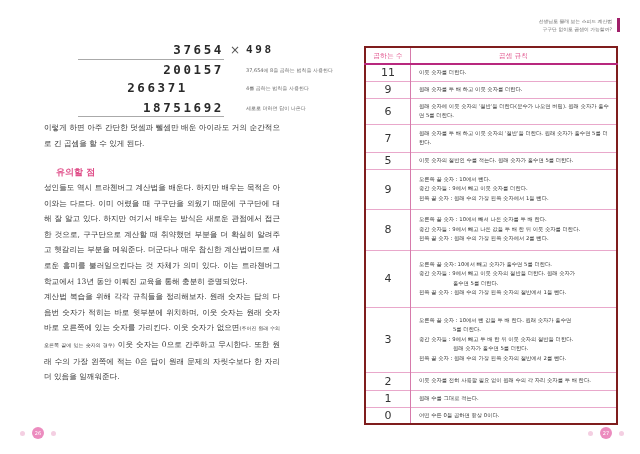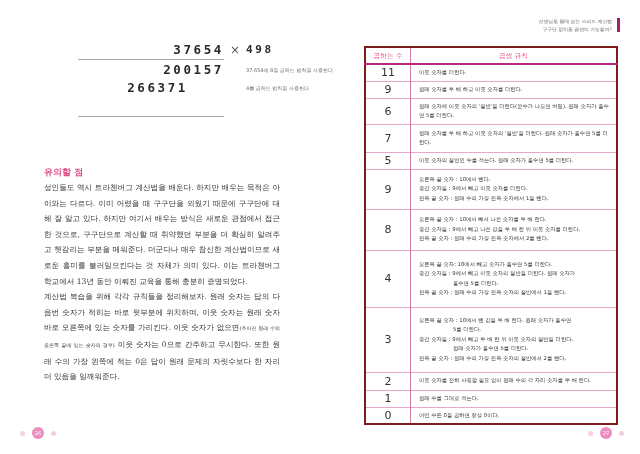--- a/index.html
+++ b/index.html
@@ -26,21 +26,21 @@
   .note { position: absolute; left: 168px; top: 3px; font-size: 5px; color: #666; white-space: nowrap; line-height: 10px; }
   .rule { position: absolute; left: 0; width: 146px; height: 1px; background: #aaa; }
 
   .body-text {
     position: absolute; left: 44px; width: 236px;
     font-family: "DejaVu Serif", serif; font-size: 7.6px; line-height: 15.6px; color: #333;
     text-align: justify;
   }
   .body-text p { margin: 0; }
   .small-inline { font-size: 5px; }
-  .section-title { position: absolute; left: 44px; top: 166px; font-size: 9px; color: #e0508a; font-weight: bold; }
+  .section-title { position: absolute; left: 56px; top: 166px; font-size: 9px; color: #e0508a; font-weight: bold; }
 
   .pagenum {
     position: absolute; top: 426px; width: 40px; height: 16px;
   }
   .pagenum .dot { position: absolute; top: 5px; width: 5px; height: 5px; border-radius: 50%; background: #f4cfe2; }
   .pagenum .circle { position: absolute; left: 14px; top: 1px; width: 12px; height: 12px; border-radius: 50%; background: #ec8cbf; color: #fff; font-size: 5px; text-align: center; line-height: 12px; }
 
   
   .running-head { position: absolute; right: 20px; top: 18px; text-align: right; font-size: 4.8px; color: #666; line-height: 8px; padding-right: 8px; }
   .running-head .bar { position: absolute; right: 0; top: 0; width: 3px; height: 14px; background: #a0206a; }
@@ -76,22 +76,29 @@
     <div class="rule" style="top:17px;"></div>
     <div class="calc-row" style="margin-top:2px;">
       <span class="num">200157</span>
       <span class="note">37,654에 8을 곱하는 법칙을 사용한다</span>
     </div>
     <div class="calc-row">
       <span class="num s2">266371</span>
       <span class="note">4를 곱하는 법칙을 사용한다</span>
     </div>
     <div class="rule" style="top:74px;"></div>
-  </div>
-
+    <div class="calc-row" style="margin-top:2px;">
+      <span class="num">18751692</span>
+      <span class="note">세로로 더하면 답이 나온다</span>
+    </div>
+  </div>
+
+  <div class="body-text" style="top:120px;">
+    <p>이렇게 하면 아주 간단한 덧셈과 뺄셈만 배운 아이라도 거의 순간적으로 긴 곱셈을 할 수 있게 된다.</p>
+  </div>
 
   <div class="section-title">유의할 점</div>
 
   <div class="body-text" style="top:180px;">
     <p>성인들도 역시 트라첸버그 계산법을 배운다. 하지만 배우는 목적은 아이와는 다르다. 이미 어렸을 때 구구단을 외웠기 때문에 구구단에 대해 잘 알고 있다. 하지만 여기서 배우는 방식은 새로운 관점에서 접근한 것으로, 구구단으로 계산할 때 취약했던 부분을 더 확실히 알려주고 헷갈리는 부분을 메워준다. 더군다나 매우 참신한 계산법이므로 새로운 흥미를 불러일으킨다는 것 자체가 의미 있다. 이는 트라첸버그 학교에서 13년 동안 이뤄진 교육을 통해 충분히 증명되었다.</p>
     <p><span>계산법 복습을 위해 각각 규칙들을 정리해보자. 원래 숫자는 답의 다음번 숫자가 적히는 바로 윗부분에 위치하며, 이웃 숫자는 원래 숫자 바로 오른쪽에 있는 숫자를 가리킨다. 이웃 숫자가 없으면</span><span class="small-inline">(주어진 원래 수의 오른쪽 끝에 있는 숫자의 경우)</span><span> 이웃 숫자는 0으로 간주하고 무시한다. 또한 원래 수의 가장 왼쪽에 적는 0은 답이 원래 문제의 자릿수보다 한 자리 더 있음을 일깨워준다.</span></p>
   </div>
 
   <div class="pagenum" style="left:18px;">
     <span class="dot" style="left:2px;"></span>

